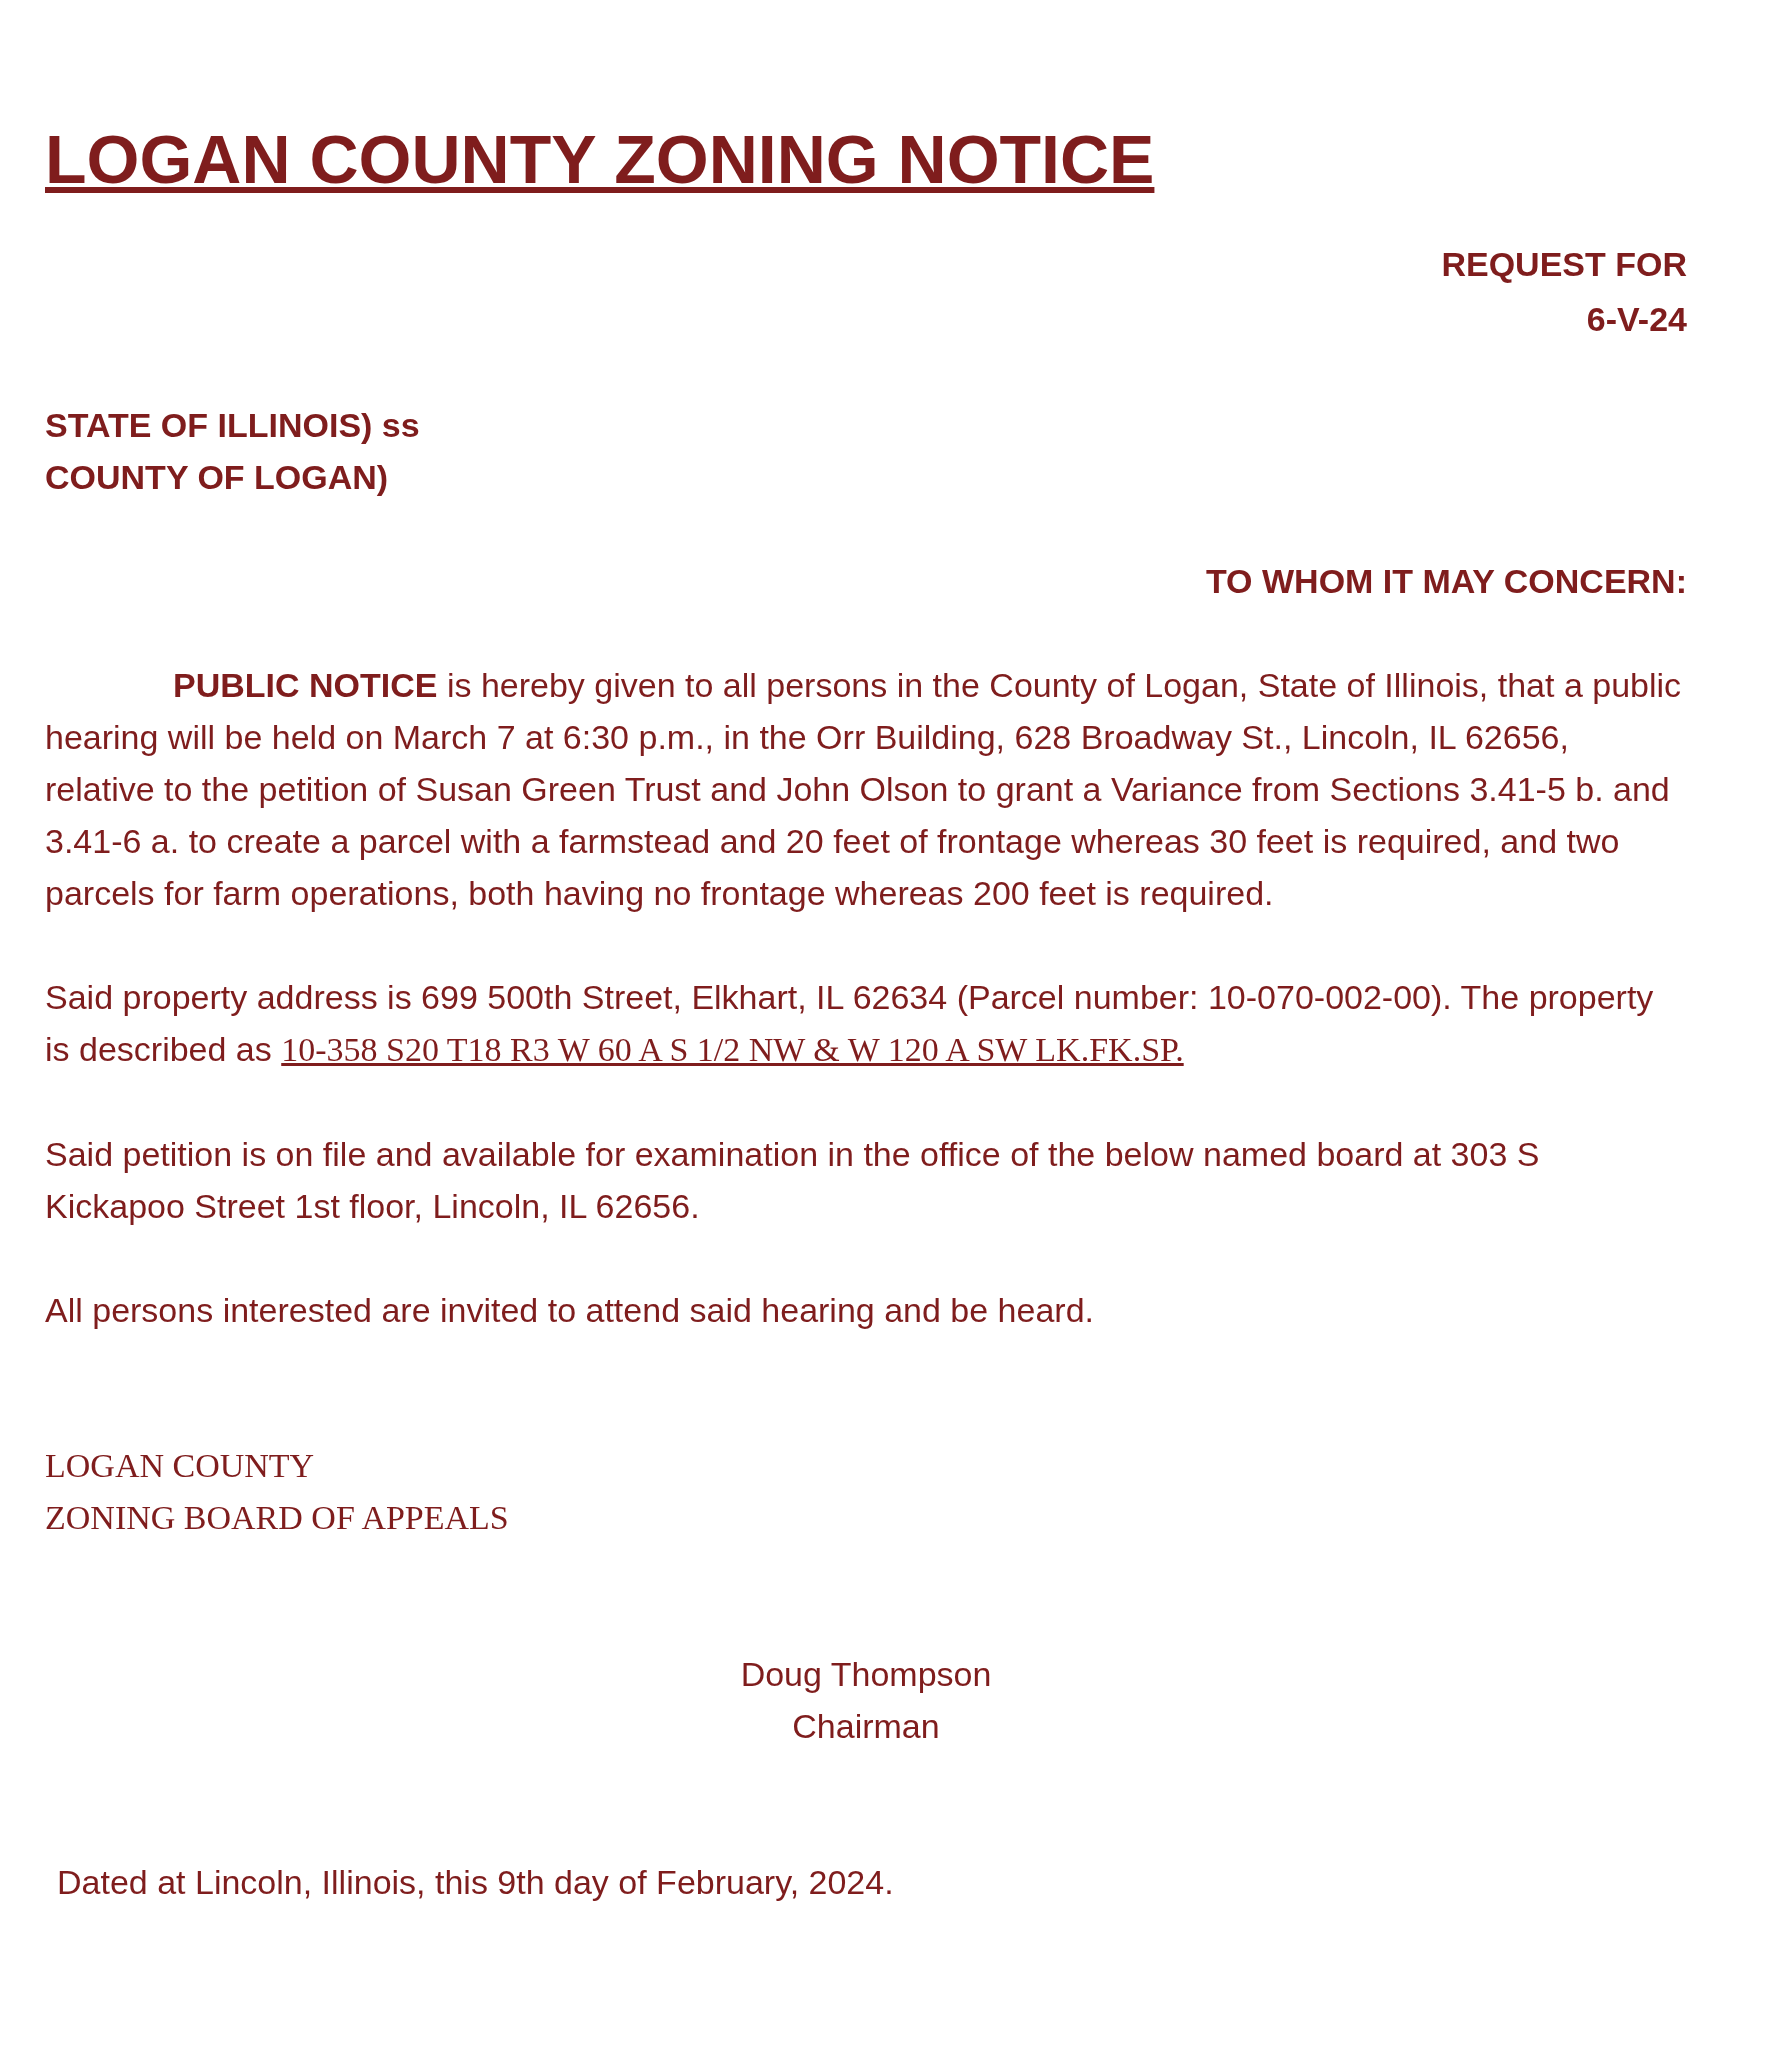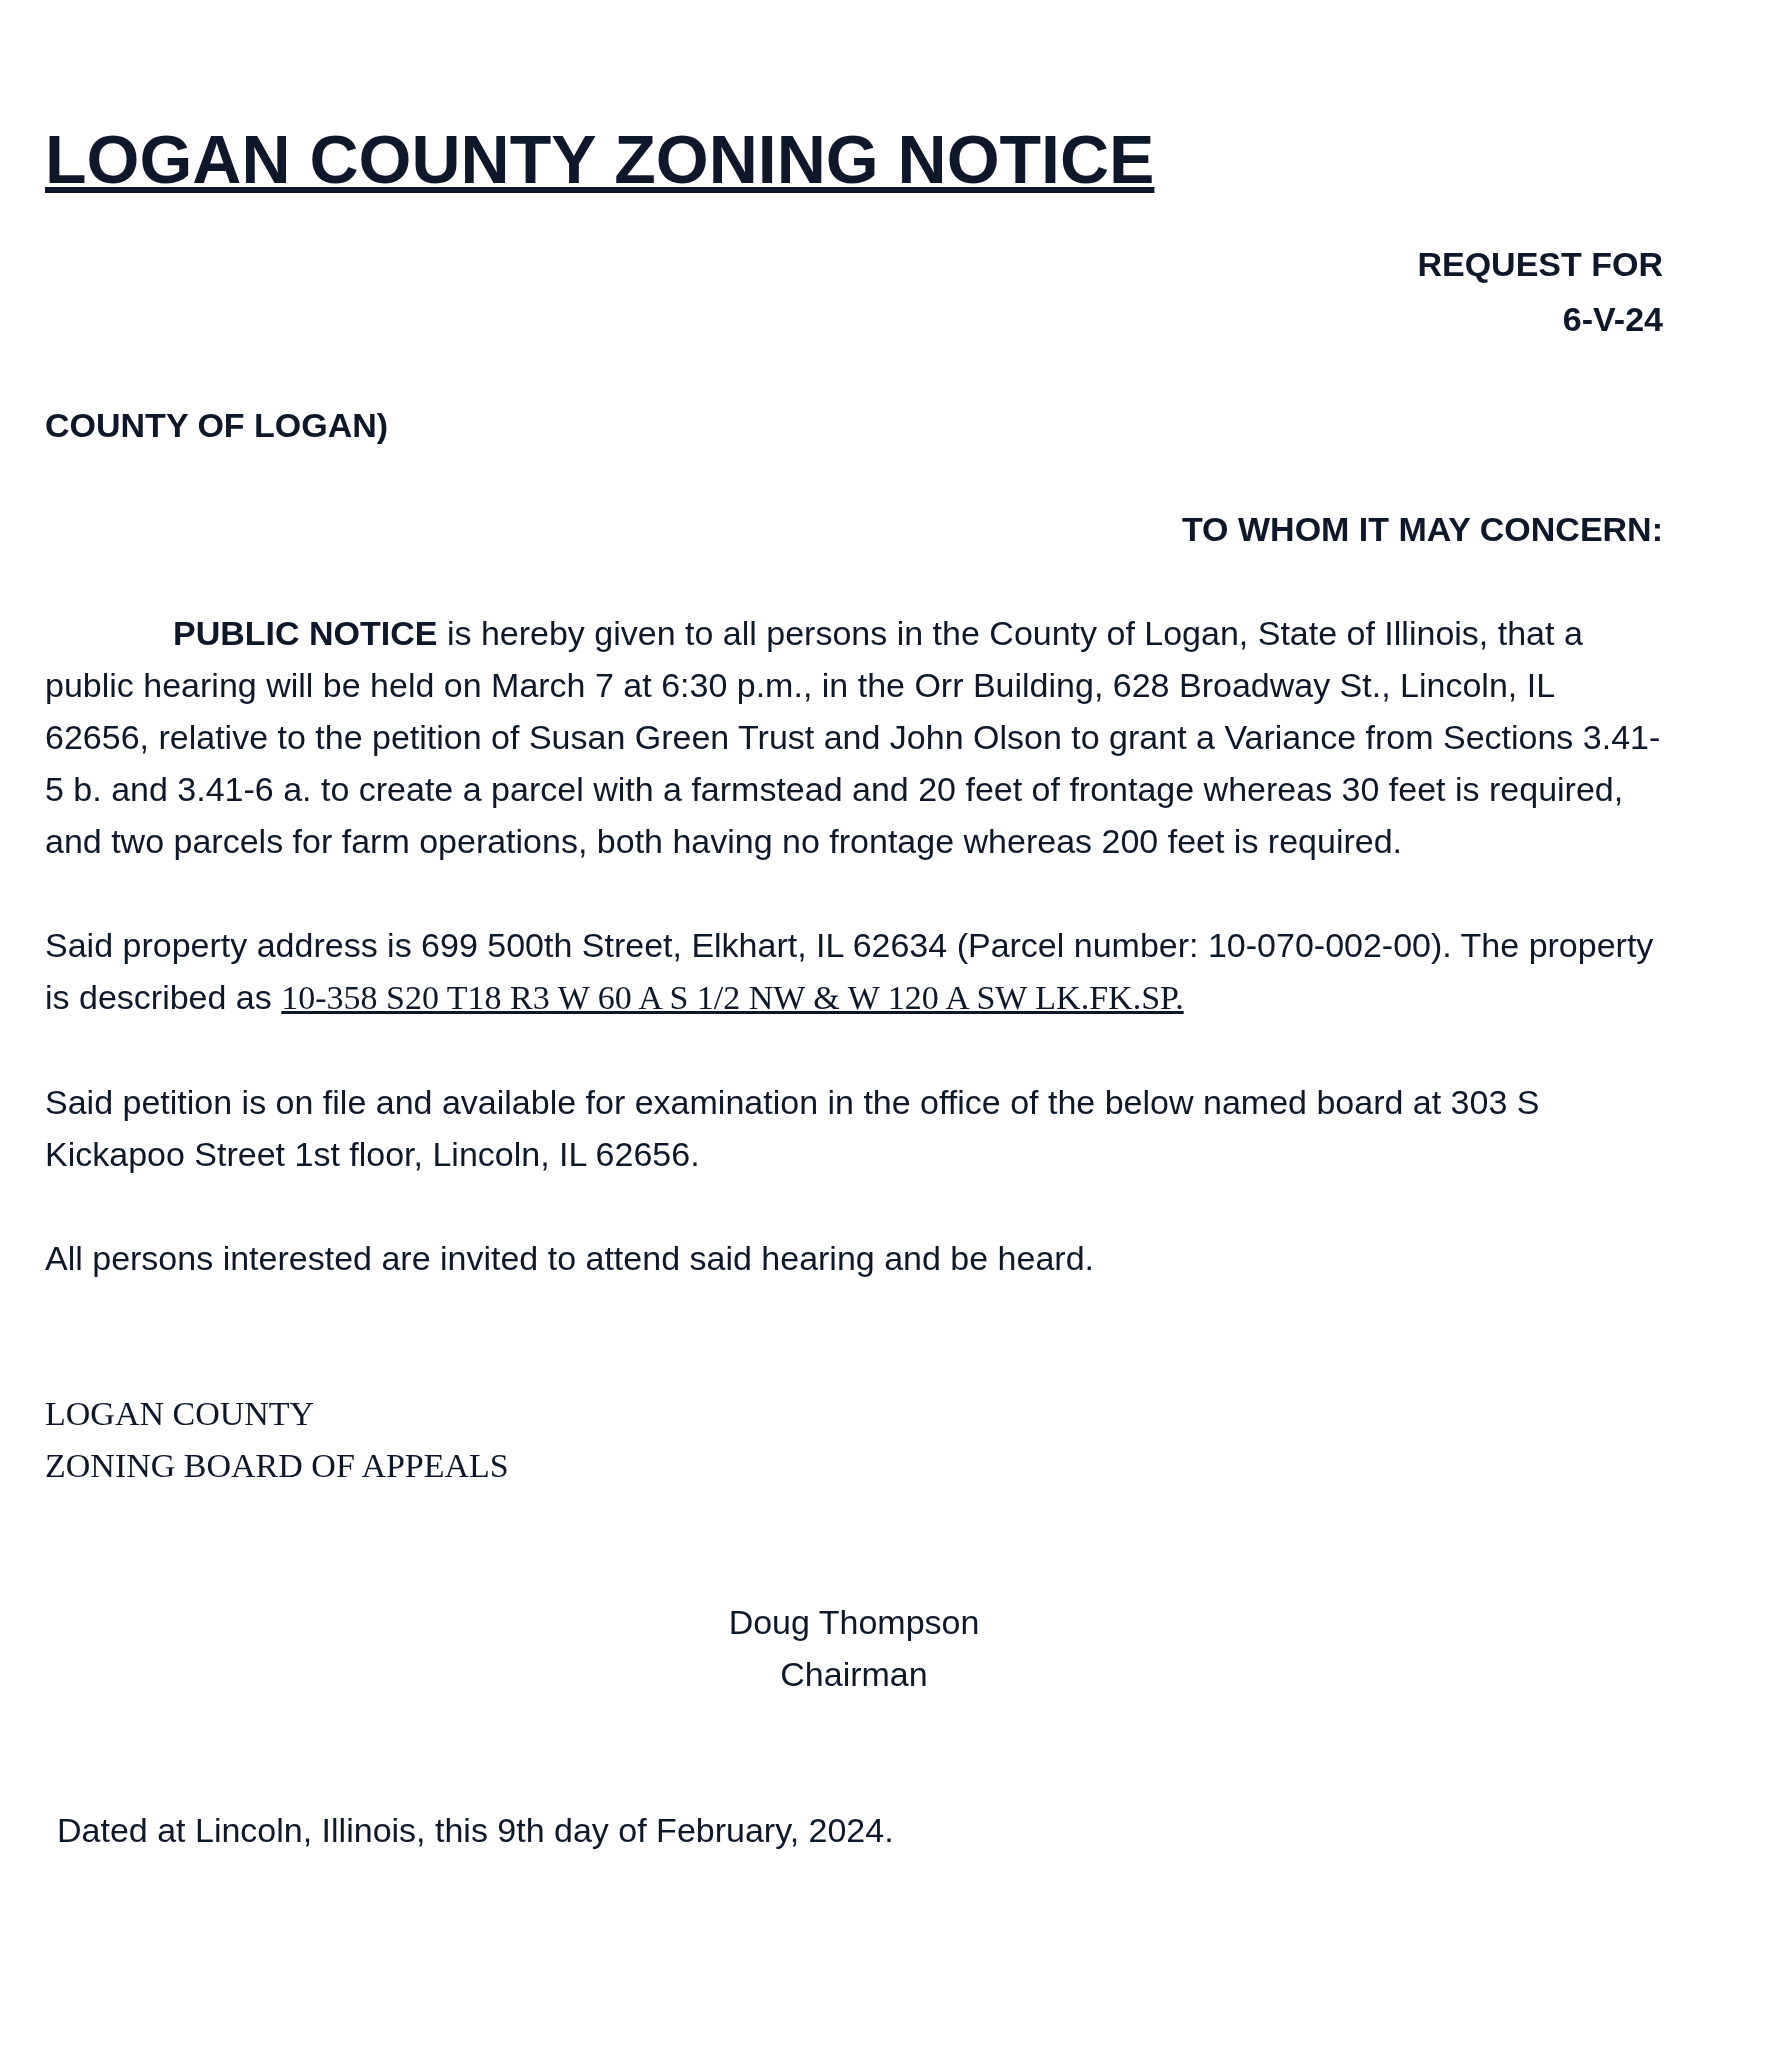--- a/index.html
+++ b/index.html
@@ -5,26 +5,26 @@
   html, body {
     margin: 0;
     padding: 0;
     background: #ffffff;
   }
   .page {
     position: relative;
     width: 1776px;
     height: 2064px;
     background: #ffffff;
-    color: #0f172a;
+    color: #7f1d1d;
     font-family: "Liberation Sans", sans-serif;
     font-size: 34px;
     line-height: 52px;
     box-sizing: border-box;
-    padding: 133px 113px 50px 45px;
+    padding: 133px 89px 50px 45px;
     overflow: hidden;
   }
   .doc-title {
     font-weight: bold;
     text-decoration: underline;
     margin: 0 0 52px 0;
   }
   .request-block {
     text-align: right;
     font-weight: bold;
@@ -68,20 +68,21 @@
 <div class="page">
 
   <h1 class="doc-title">LOGAN COUNTY ZONING NOTICE</h1>
 
   <div class="request-block">
     <div>REQUEST FOR</div>
     <div>6-V-24</div>
   </div>
 
   <div class="caption-block block-lines">
+    <div>STATE OF ILLINOIS) ss</div>
     <div>COUNTY OF LOGAN)</div>
   </div>
 
   <div class="salutation">TO WHOM IT MAY CONCERN:</div>
 
   <p class="body-para notice-para">
     <span class="lead-bold">PUBLIC NOTICE</span><span> is hereby given to all persons in the County of Logan, State of Illinois, that a public hearing will be held on March 7 at 6:30 p.m., in the Orr Building, 628 Broadway St., Lincoln, IL 62656, relative to the petition of Susan Green Trust and John Olson to grant a Variance from Sections 3.41-5 b. and 3.41-6 a. to create a parcel with a farmstead and 20 feet of frontage whereas 30 feet is required, and two parcels for farm operations, both having no frontage whereas 200 feet is required.</span>
   </p>
 
   <p class="body-para">

